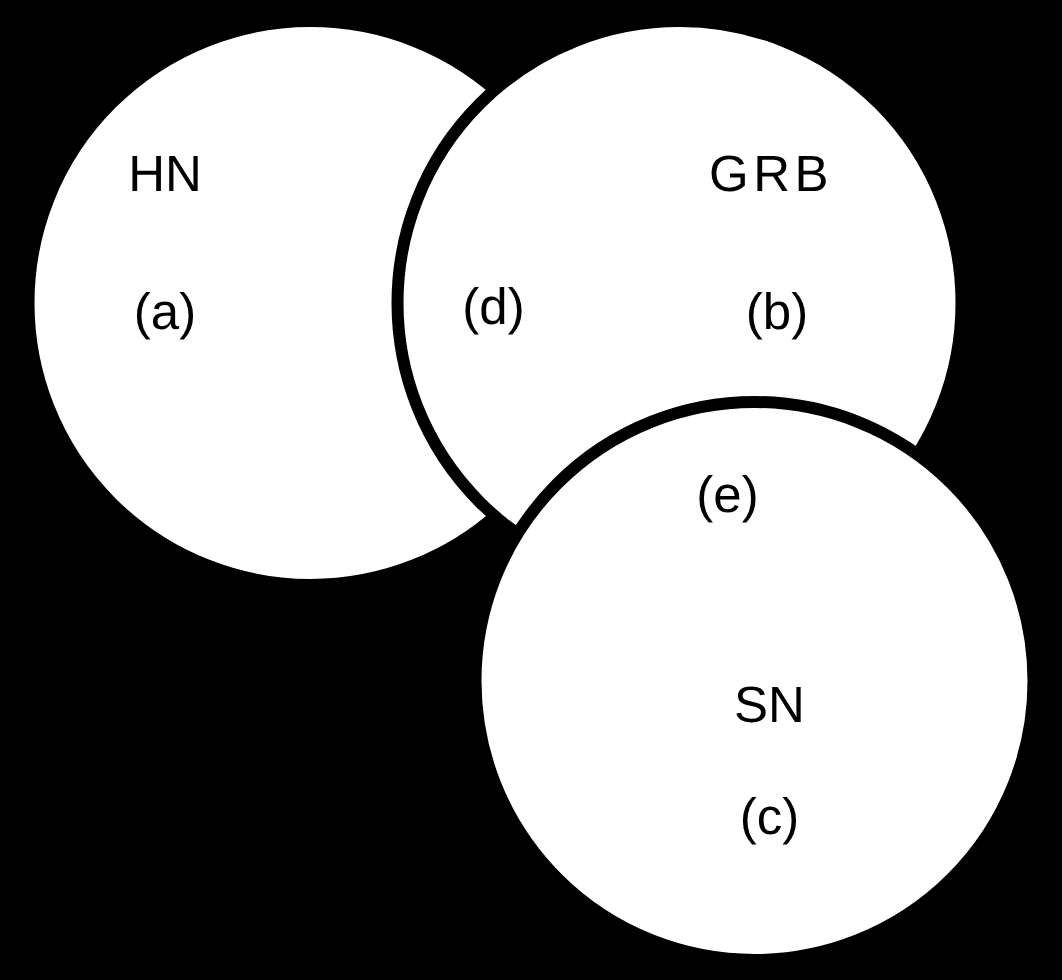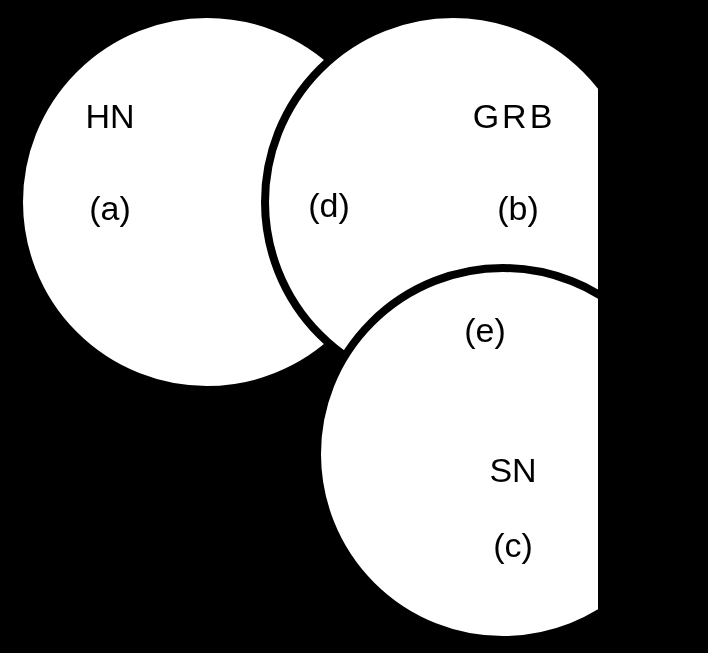--- a/index.html
+++ b/index.html
@@ -3,21 +3,21 @@
 <meta charset="utf-8">
 <title>Venn Diagram</title>
 <style>
   html, body {
     margin: 0;
     padding: 0;
     background: #000000;
   }
   #diagram-root {
     position: relative;
-    width: 598px;
+    width: 708px;
     height: 653px;
     background: #000000;
     overflow: hidden;
     font-family: "Liberation Sans", sans-serif;
   }
   #venn-svg {
     position: absolute;
     left: 0;
     top: 0;
     width: 708px;

